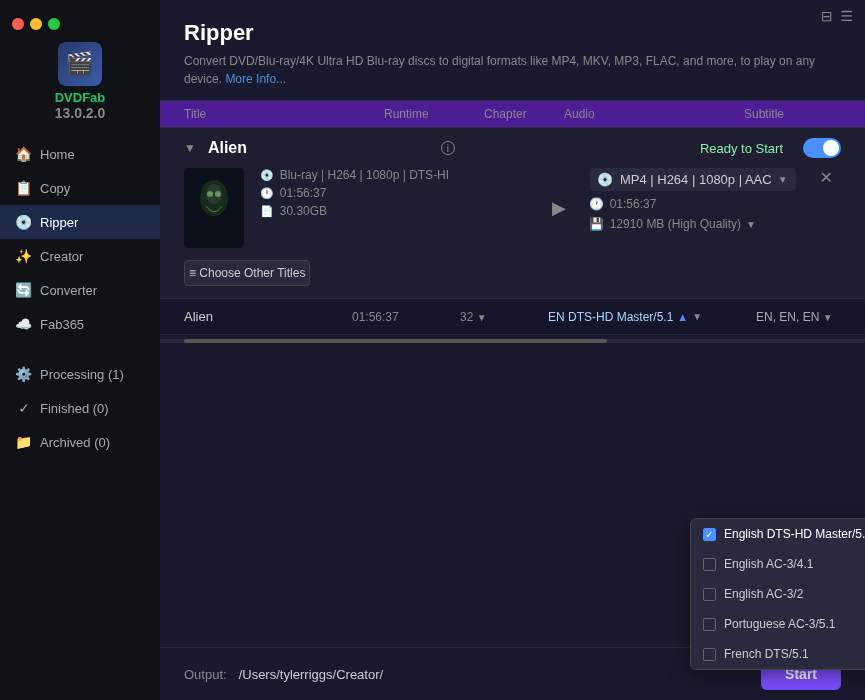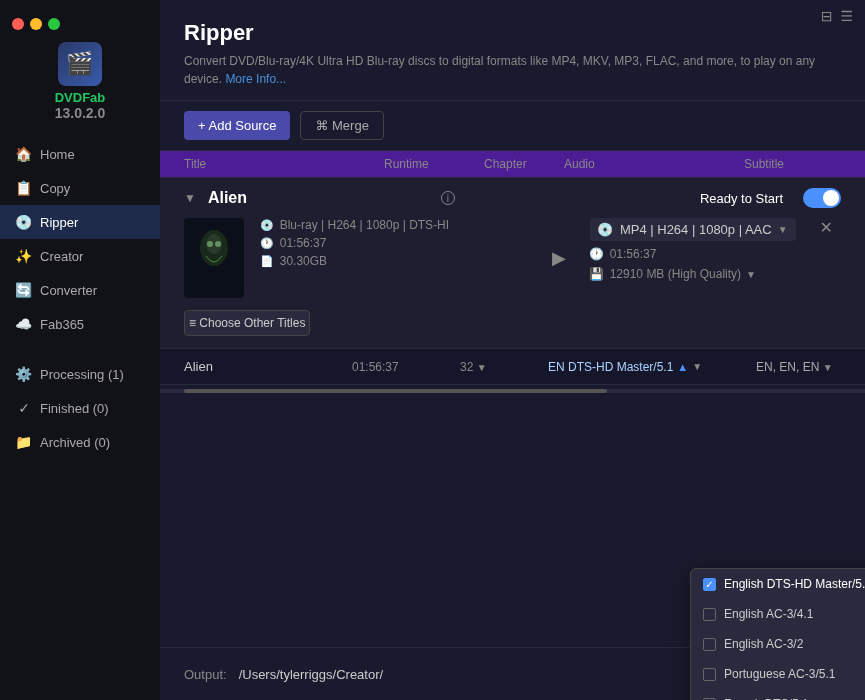--- a/index.html
+++ b/index.html
@@ -209,21 +209,21 @@
       font-size: 12px;
       cursor: pointer;
     }
     .movie-title-text {
       font-size: 16px;
       color: #fff;
       font-weight: 600;
       flex: 1;
     }
     .ready-label {
-      color: #ffffff;
+      color: #86efac;
       font-size: 13px;
       margin-right: 8px;
     }
     .toggle-switch {
       width: 38px; height: 20px;
       background: #4a90ff;
       border-radius: 10px;
       position: relative;
       cursor: pointer;
     }
@@ -531,24 +531,20 @@
   </div>
 
   <div class="page-header">
     <div class="page-title">Ripper</div>
     <div class="page-desc">
       <span>Convert DVD/Blu-ray/4K Ultra HD Blu-ray discs to digital formats like MP4, MKV, MP3, FLAC, and more, to play on any device.</span>
       <a href="#">More Info...</a>
     </div>
   </div>
 
-  <div class="toolbar">
-    <button class="btn-add-source">+ Add Source</button>
-    <button class="btn-merge">⌘ Merge</button>
-  </div>
 
   <div class="table-header">
     <div class="col-title">Title</div>
     <div class="col-runtime">Runtime</div>
     <div class="col-chapter">Chapter</div>
     <div class="col-audio">Audio</div>
     <div class="col-subtitle">Subtitle</div>
   </div>
 
   <div class="content-area">

